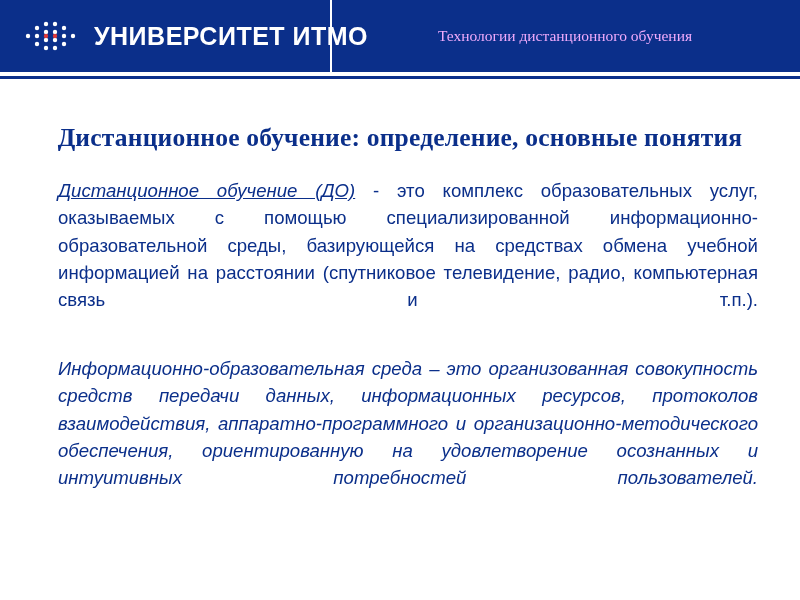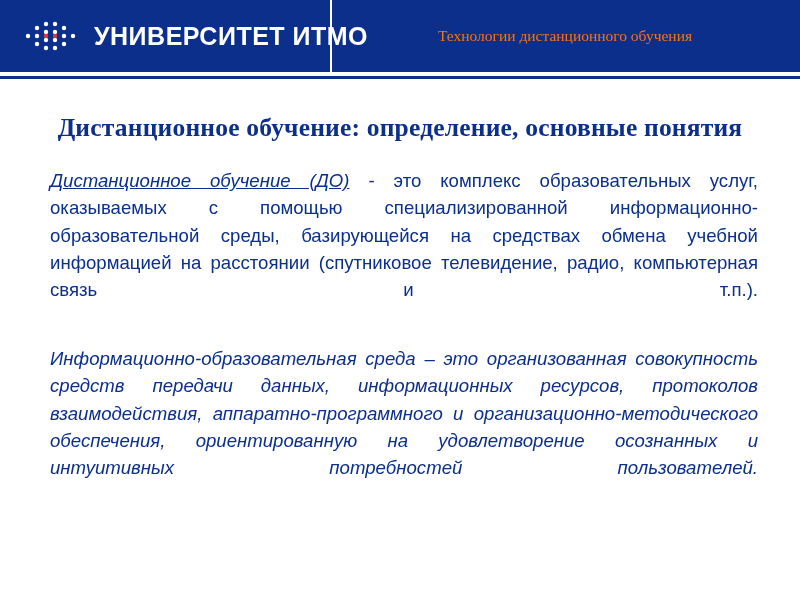--- a/index.html
+++ b/index.html
@@ -69,21 +69,21 @@
   }
   .header-title {
     position: absolute;
     left: 345px;
     top: 0;
     width: 440px;
     height: 72px;
     display: flex;
     align-items: center;
     justify-content: center;
-    color: #f97316;
+    color: #f0abfc;
     font-size: 15.5px;
     font-family: "Liberation Serif", serif;
     text-align: center;
   }
   .header-bottom-rule {
     position: absolute;
     top: 72px;
     left: 0;
     width: 800px;
     height: 4px;
@@ -98,35 +98,35 @@
     background: #0b2f8a;
   }
 
   
   .content {
     position: absolute;
     top: 79px;
     left: 0;
     width: 800px;
     height: 521px;
-    padding: 4px 42px;
+    padding: 14px 42px;
     box-sizing: border-box;
   }
   .slide-title {
     margin: 28px 0 0 0;
     text-align: center;
     color: #0b2f8a;
     font-size: 25.5px;
     font-weight: bold;
     line-height: 1.34;
     font-family: "Liberation Serif", serif;
     letter-spacing: 0.2px;
   }
   .body-text {
-    margin: 22px 0 0 8px;
+    margin: 22px 0 0 16px;
     color: #0b2f8a;
     font-size: 18.6px;
     line-height: 1.47;
     text-align: justify;
     text-justify: inter-word;
     font-family: "Liberation Sans", sans-serif;
   }
   .body-text.second {
     margin-top: 14px;
     font-style: italic;

